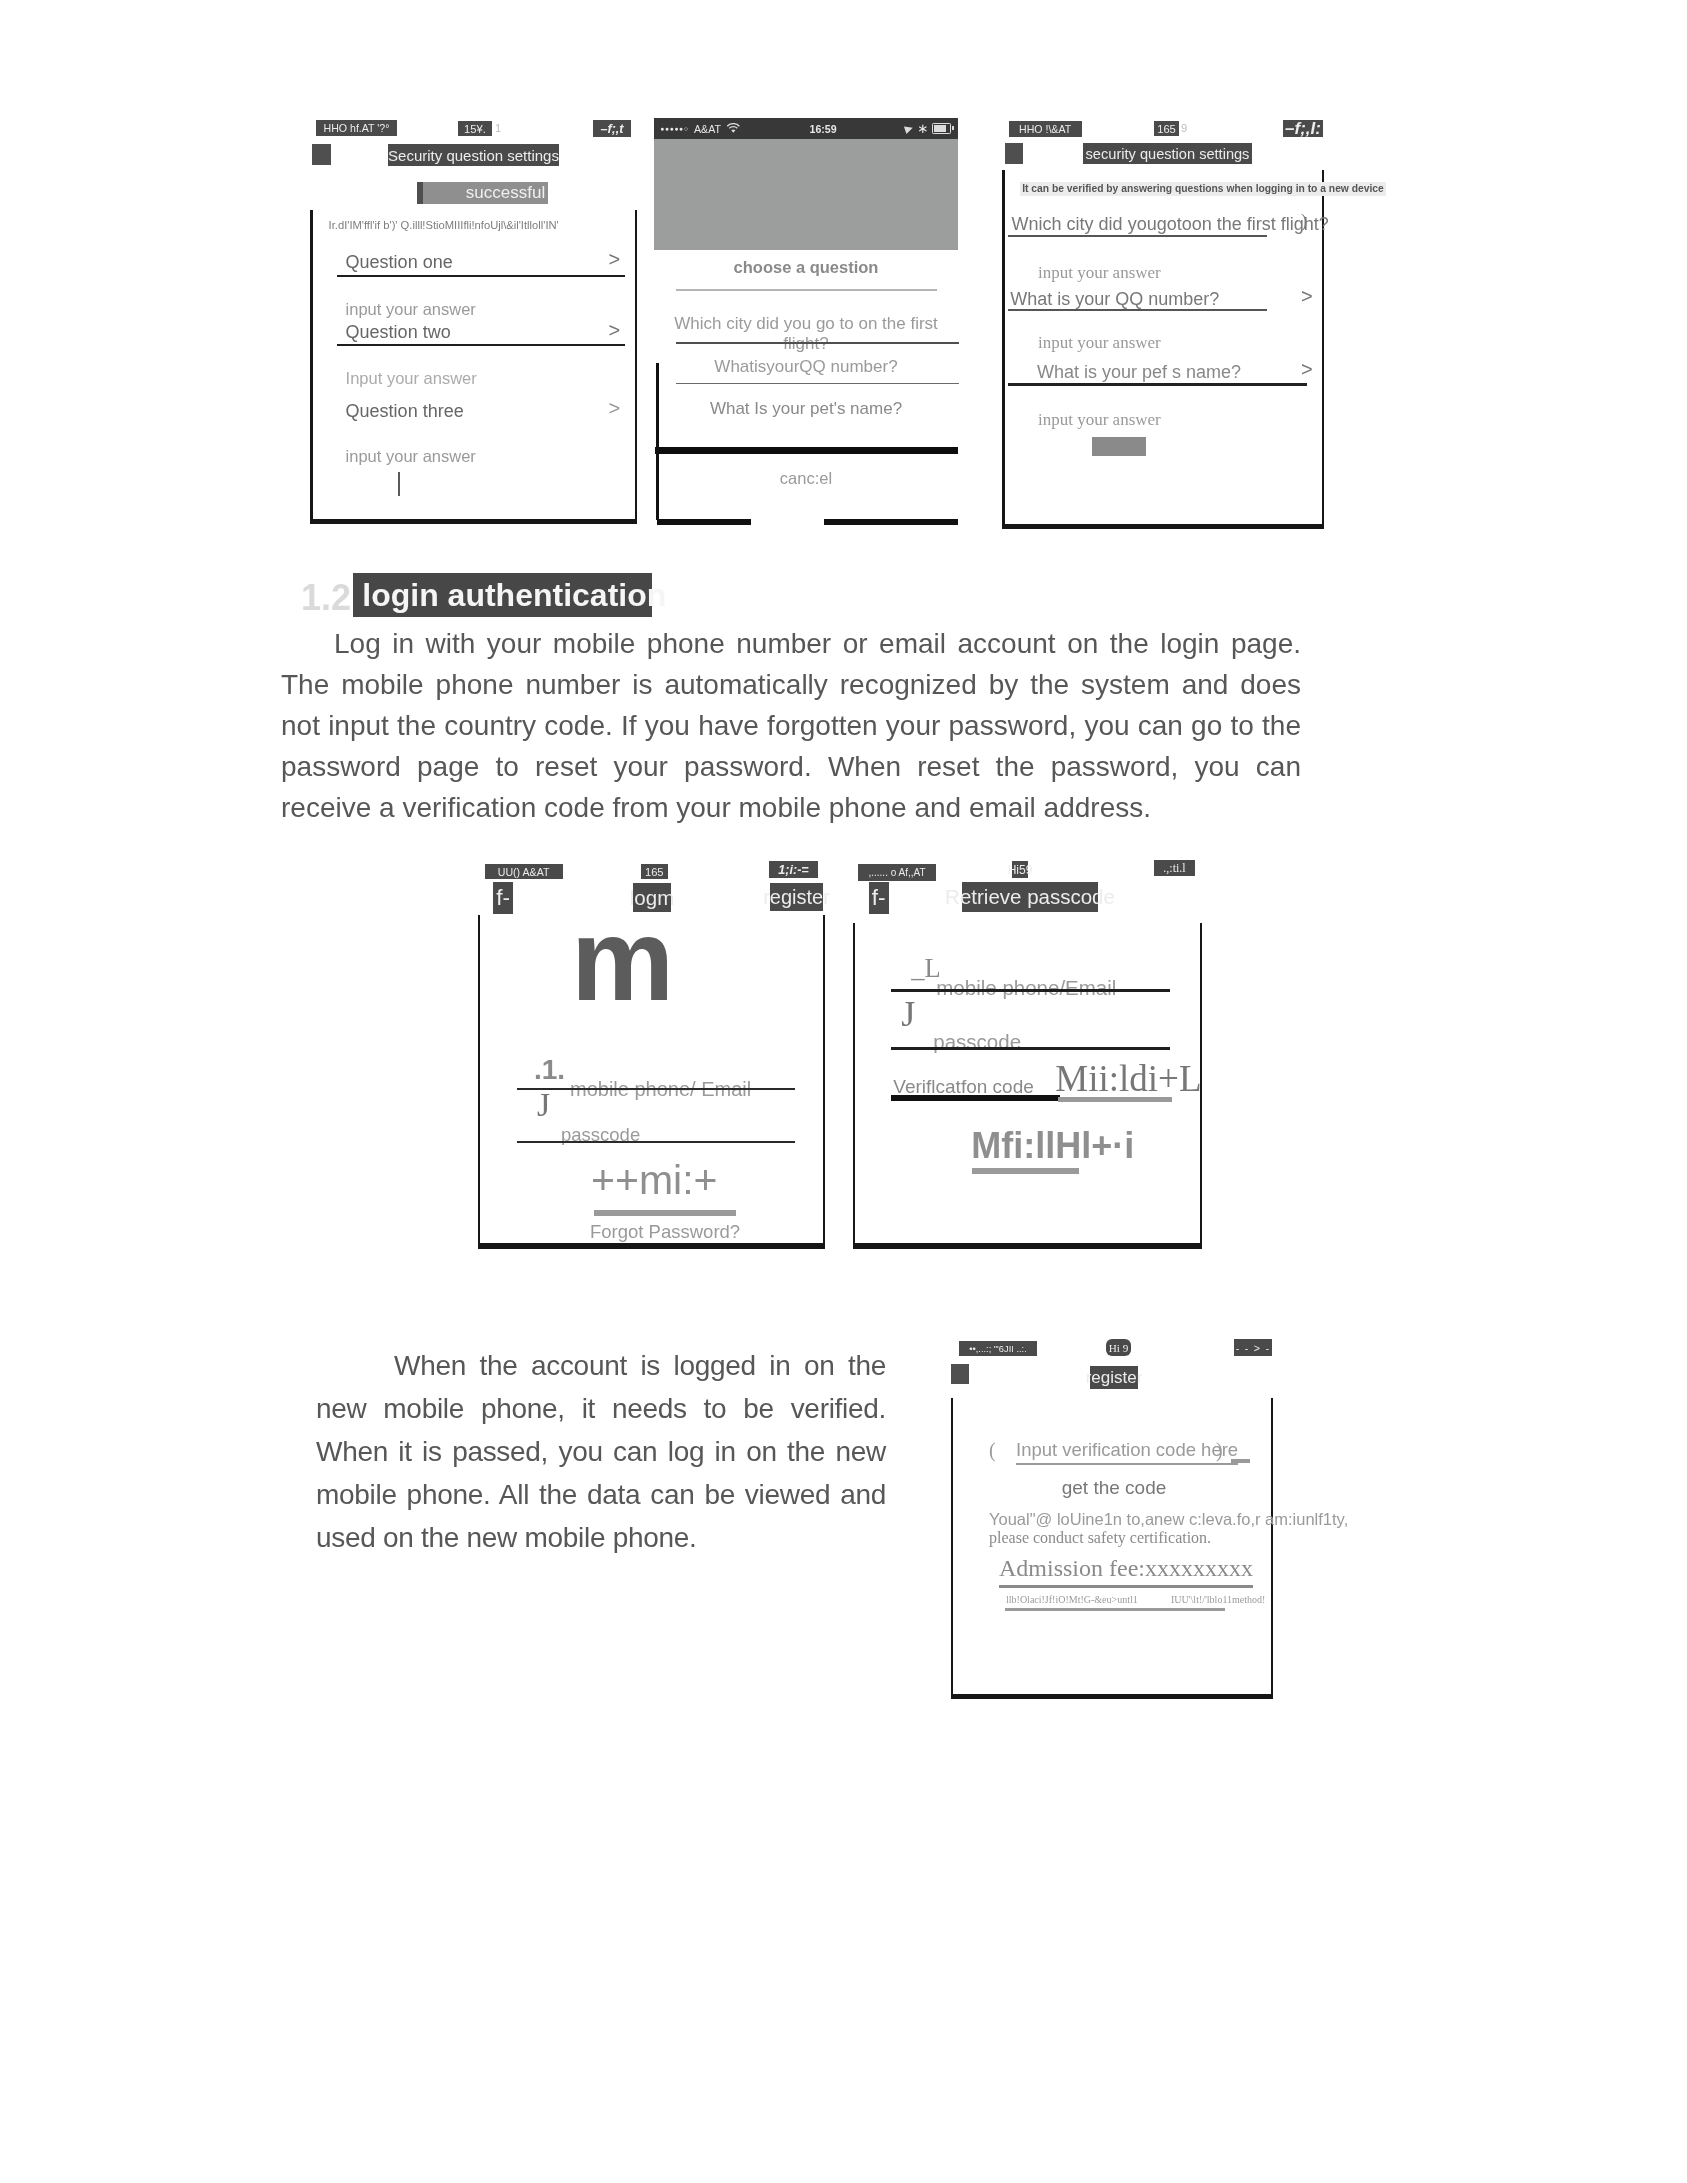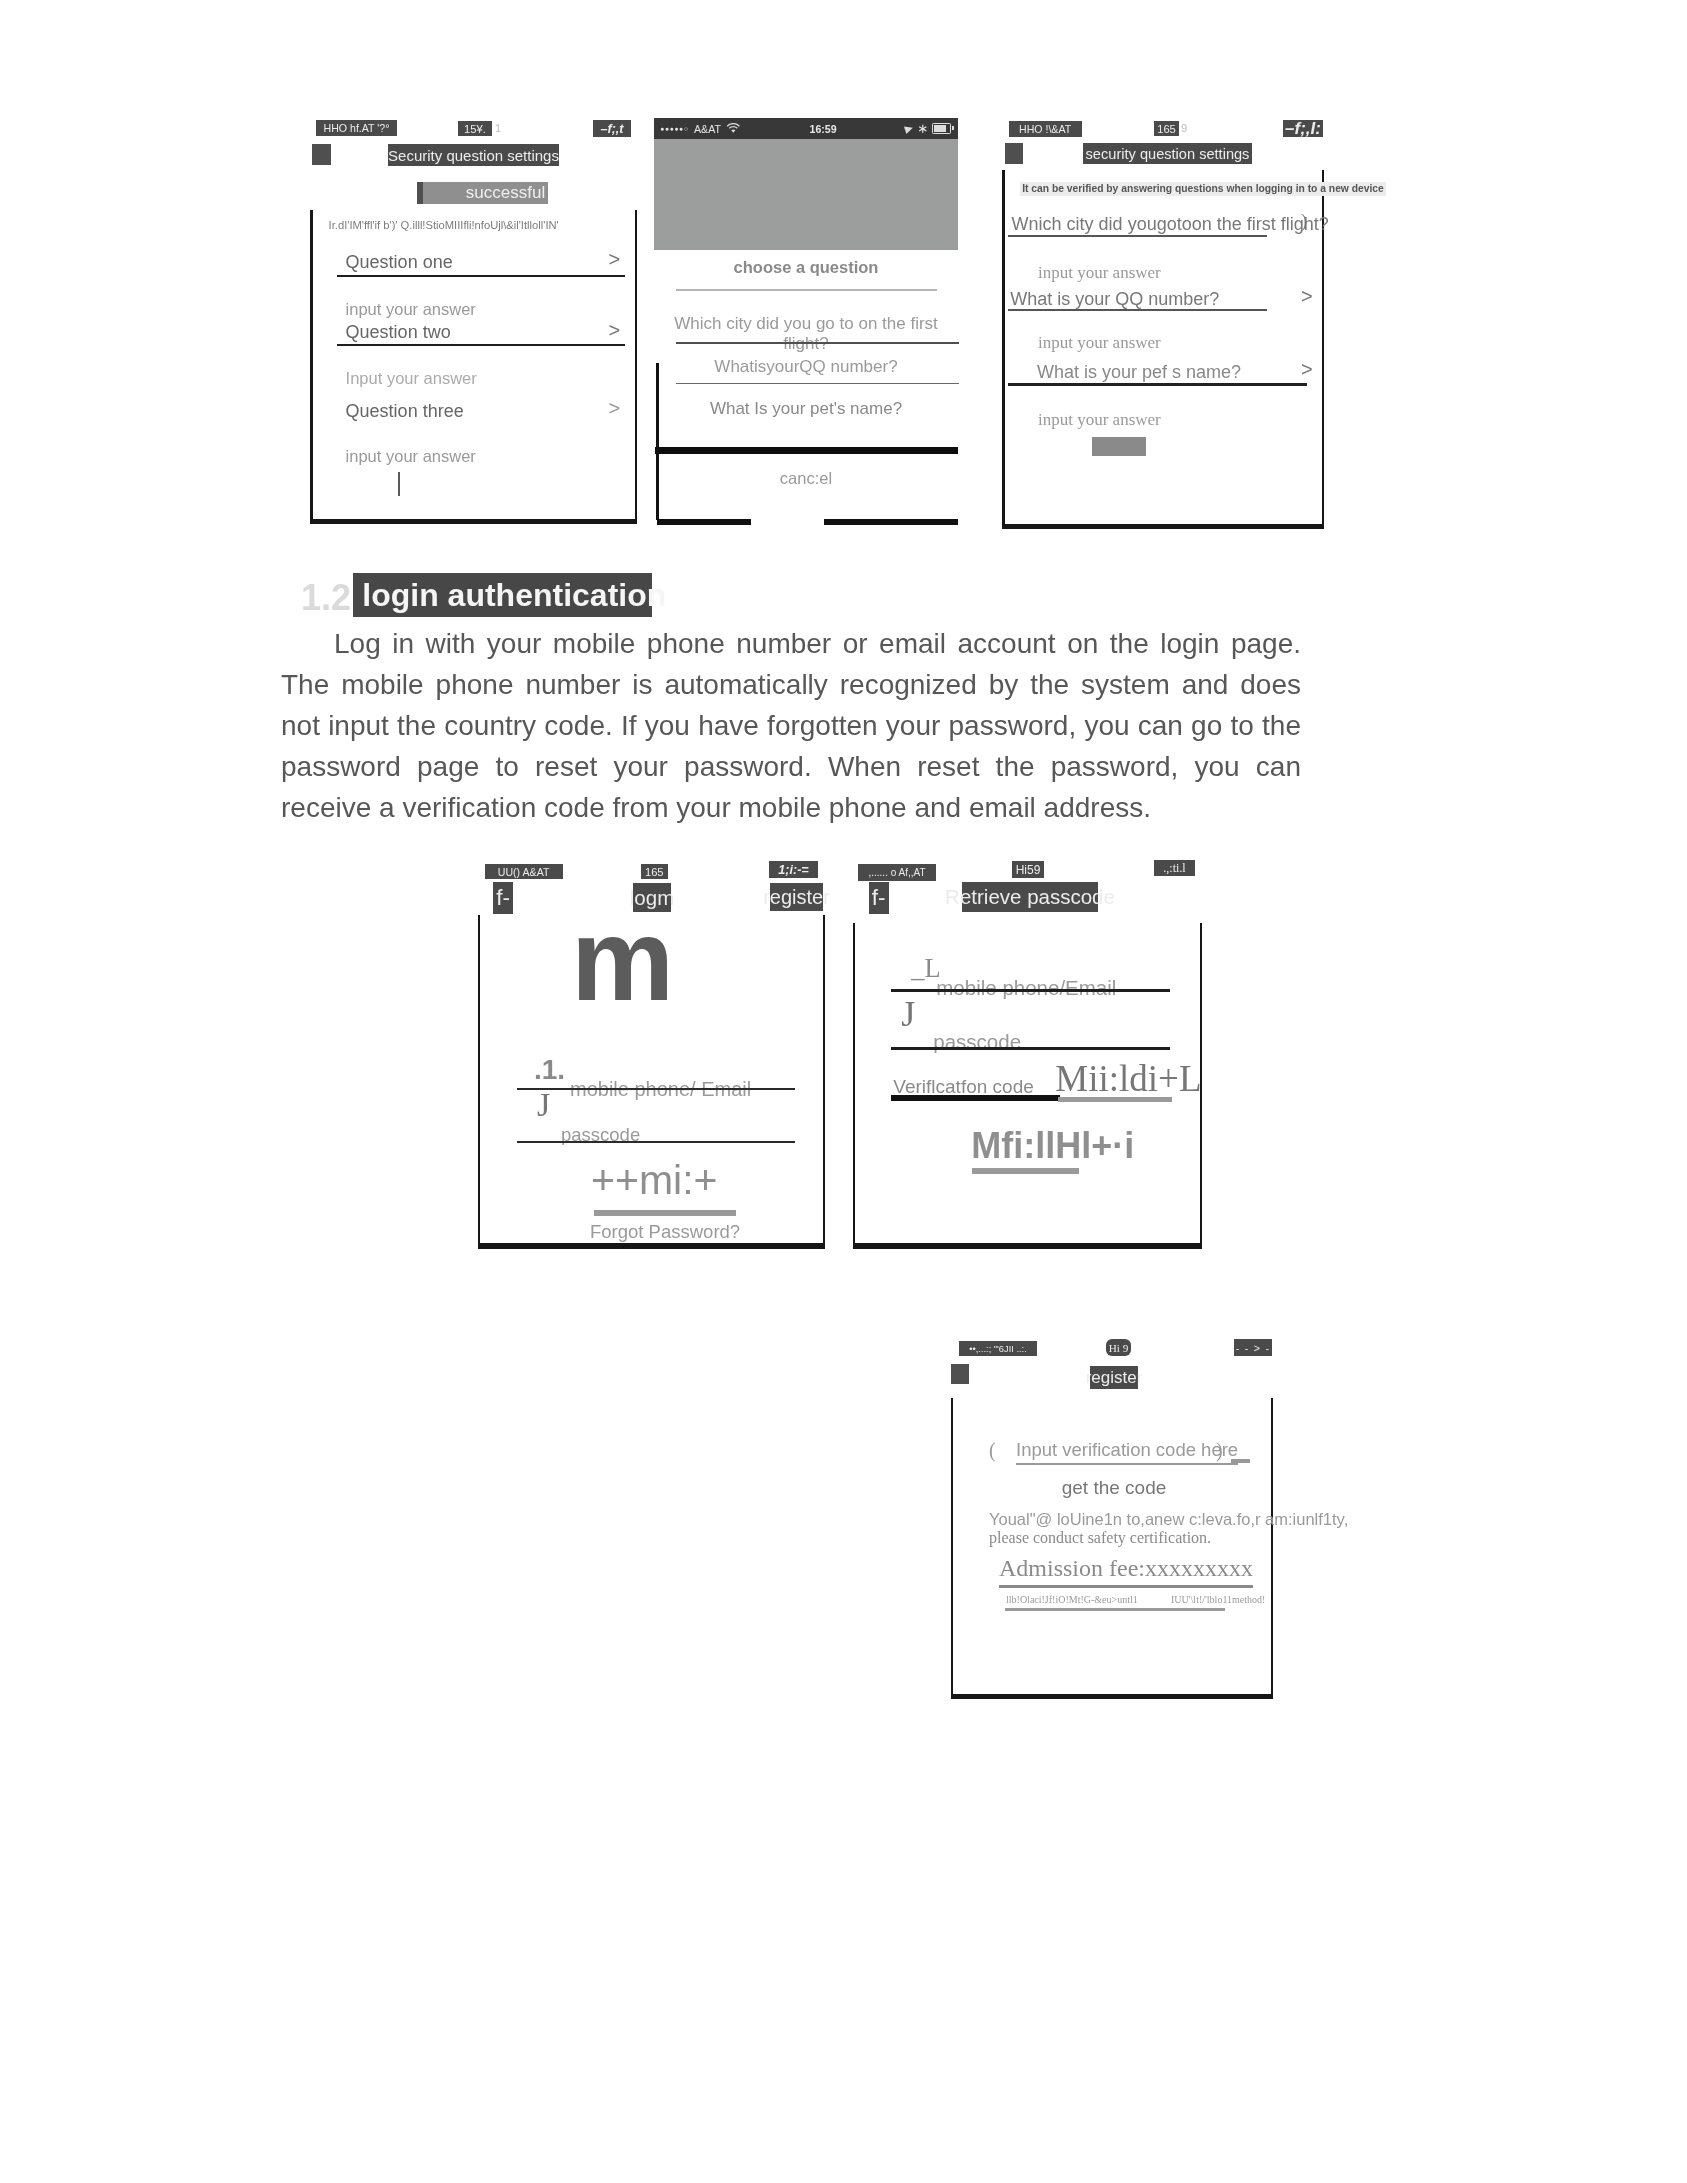--- a/index.html
+++ b/index.html
@@ -160,21 +160,21 @@
       <div class="uline" style="left:37px;top:226px;width:278px;height:2px;background:#2a2a2a;"></div>
 
       <div class="abs" style="left:111px;top:242px;font-size:41px;color:#8f8f8f;">++mi:+</div>
       <div class="gline" style="left:114px;top:295px;width:142px;height:6px;"></div>
       <div class="abs" style="left:110px;top:306px;font-size:18.5px;color:#9a9a9a;">Forgot Password?</div>
     </div>
   </div>
 
   <div class="abs" style="left:852px;top:860px;width:352px;height:394px;">
     <div class="chip" style="left:6px;top:4px;width:78px;height:17px;font-size:10px;">,...... o   Af,,AT</div>
-    <div class="chip" style="left:160px;top:1.3px;width:32px;height:17px;font-size:12px;">Hi59</div>
+    <div class="chip" style="left:160px;top:1.3px;width:16px;height:17px;font-size:12px;">Hi59</div>
     <div class="chip serif" style="left:302px;top:0;width:41px;height:16px;font-size:12px;">.,:ti.l</div>
     <div class="chip" style="left:16.5px;top:22px;width:20px;height:32px;font-size:22.5px;">f-</div>
     <div class="chip" style="left:110px;top:22px;width:136px;height:30px;font-size:20.5px;">Retrieve passcode</div>
 
     <div class="panel" style="left:1.3px;top:63px;width:349px;height:326px;border-left-width:2.6px;border-right-width:2.6px;border-bottom-width:6px;">
       <div class="abs serif" style="left:44px;top:30px;font-size:26.5px;color:#8a8a8a;margin-left:12px;">_L</div>
       <div class="ph" style="left:81px;top:37px;font-size:20.5px;">mobile phone/Email</div>
       <div class="uline" style="left:36px;top:66px;width:279px;height:2.6px;"></div>
 
       <div class="abs serif" style="left:46px;top:70px;font-size:36px;color:#777;">J</div>
@@ -184,20 +184,21 @@
       <div class="abs" style="left:38px;top:153px;font-size:19px;color:#8a8a8a;">Veriflcatfon code</div>
       <div class="uline" style="left:36px;top:172px;width:169px;height:6px;background:#111;"></div>
       <div class="abs serif" style="left:200px;top:134px;font-size:37px;color:#777;">Mii:ldi+L</div>
       <div class="gline" style="left:203px;top:174px;width:114px;height:5.3px;"></div>
 
       <div class="abs" style="left:116px;top:202px;font-size:36px;font-weight:bold;color:#8f8f8f;">Mfi:llHl+·i</div>
       <div class="gline" style="left:117px;top:245px;width:107px;height:6px;"></div>
     </div>
   </div>
 
+  <div class="abs just" style="left:316px;top:1344px;width:570px;font-size:28px;letter-spacing:-0.3px;line-height:43px;color:#575757;text-indent:78px;">When the account is logged in on the new mobile phone, it needs to be verified. When it  is passed, you can log in on the new mobile phone. All the data can be viewed and used on the new mobile phone.</div>
 
   <div class="abs" style="left:951px;top:1336px;width:324px;height:370px;">
     <div class="chip" style="left:8px;top:5.3px;width:78px;height:14.6px;font-size:9.3px;">••,...:;  "'6JII  ..:.</div>
     <div class="chip serif" style="left:155px;top:3.3px;width:25px;height:16.5px;font-size:11.2px;border-radius:6px;">Hi 9</div>
     <div class="chip" style="left:283px;top:3.3px;width:38px;height:16.5px;font-size:10.6px;letter-spacing:1.3px;">- - &gt; -</div>
     <div class="chip-sq" style="left:0;top:28px;width:18px;height:20px;"></div>
     <div class="chip" style="left:139px;top:30px;width:48px;height:23px;font-size:17px;">register</div>
 
     <div class="panel" style="left:0;top:62px;width:322px;height:301px;border-left-width:2.6px;border-right-width:2px;border-bottom-width:5.3px;">
       <span class="abs serif" style="left:36px;top:41px;font-size:20px;color:#9a9a9a;">(</span>

